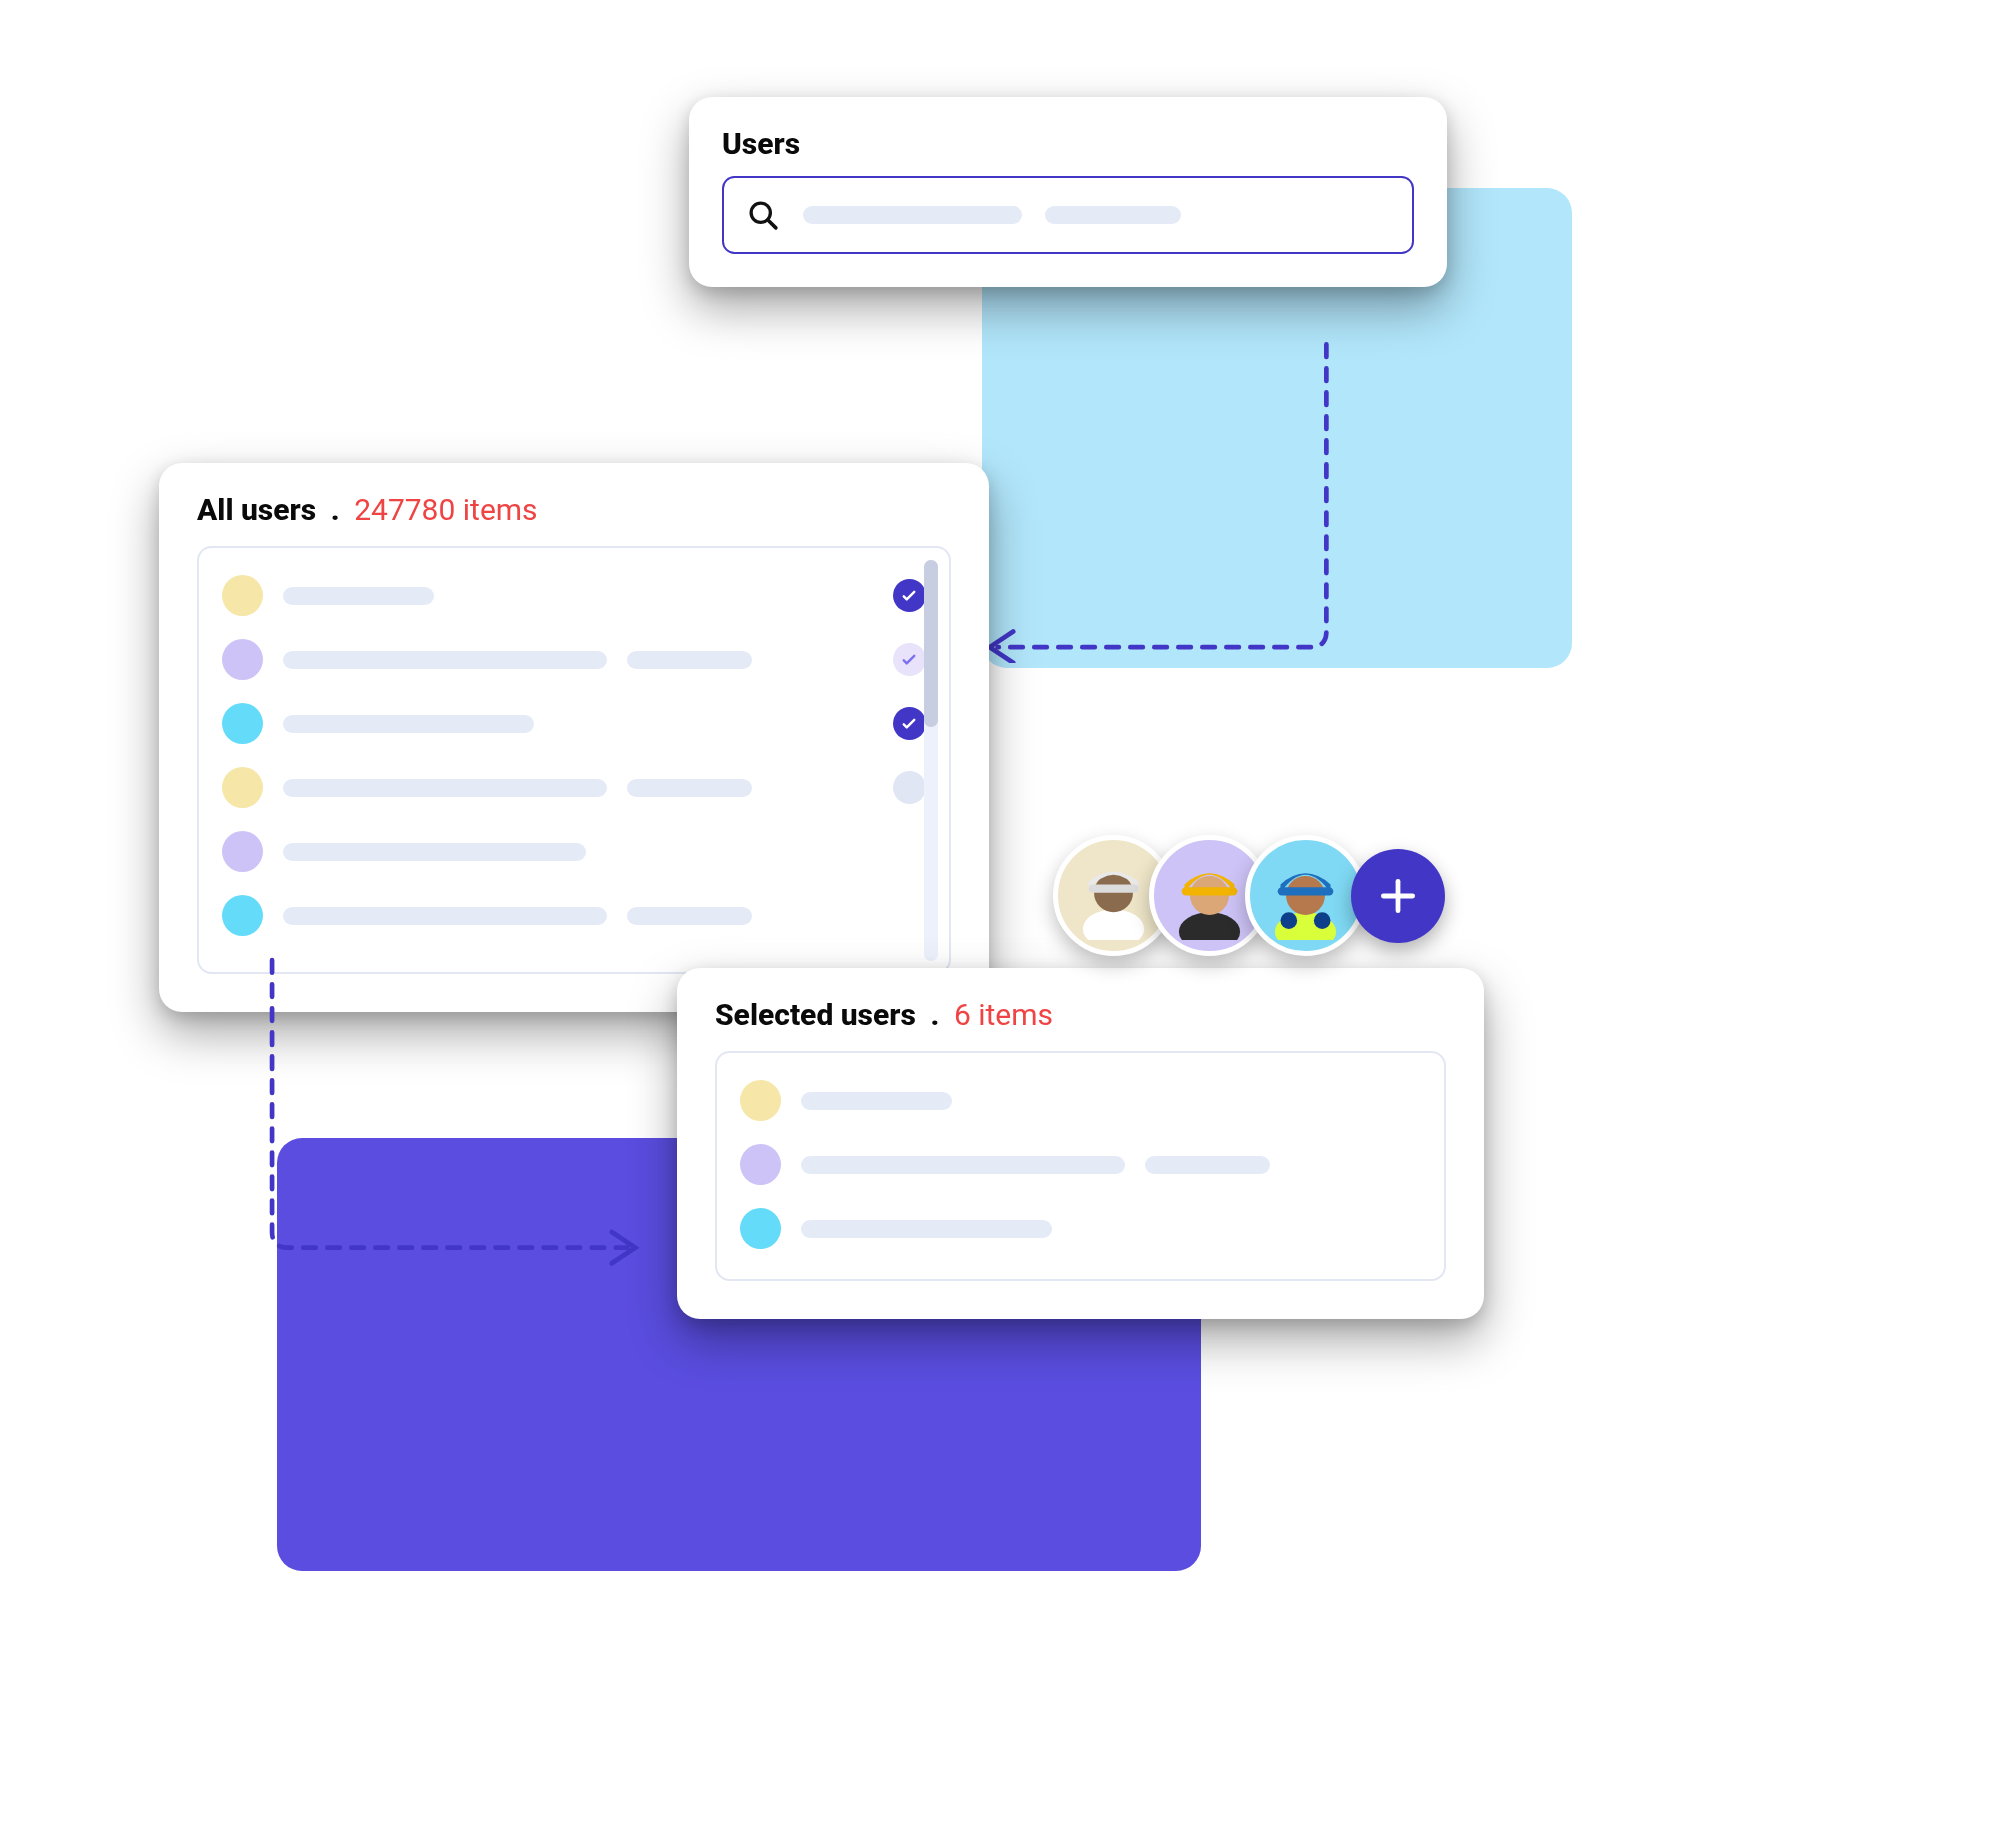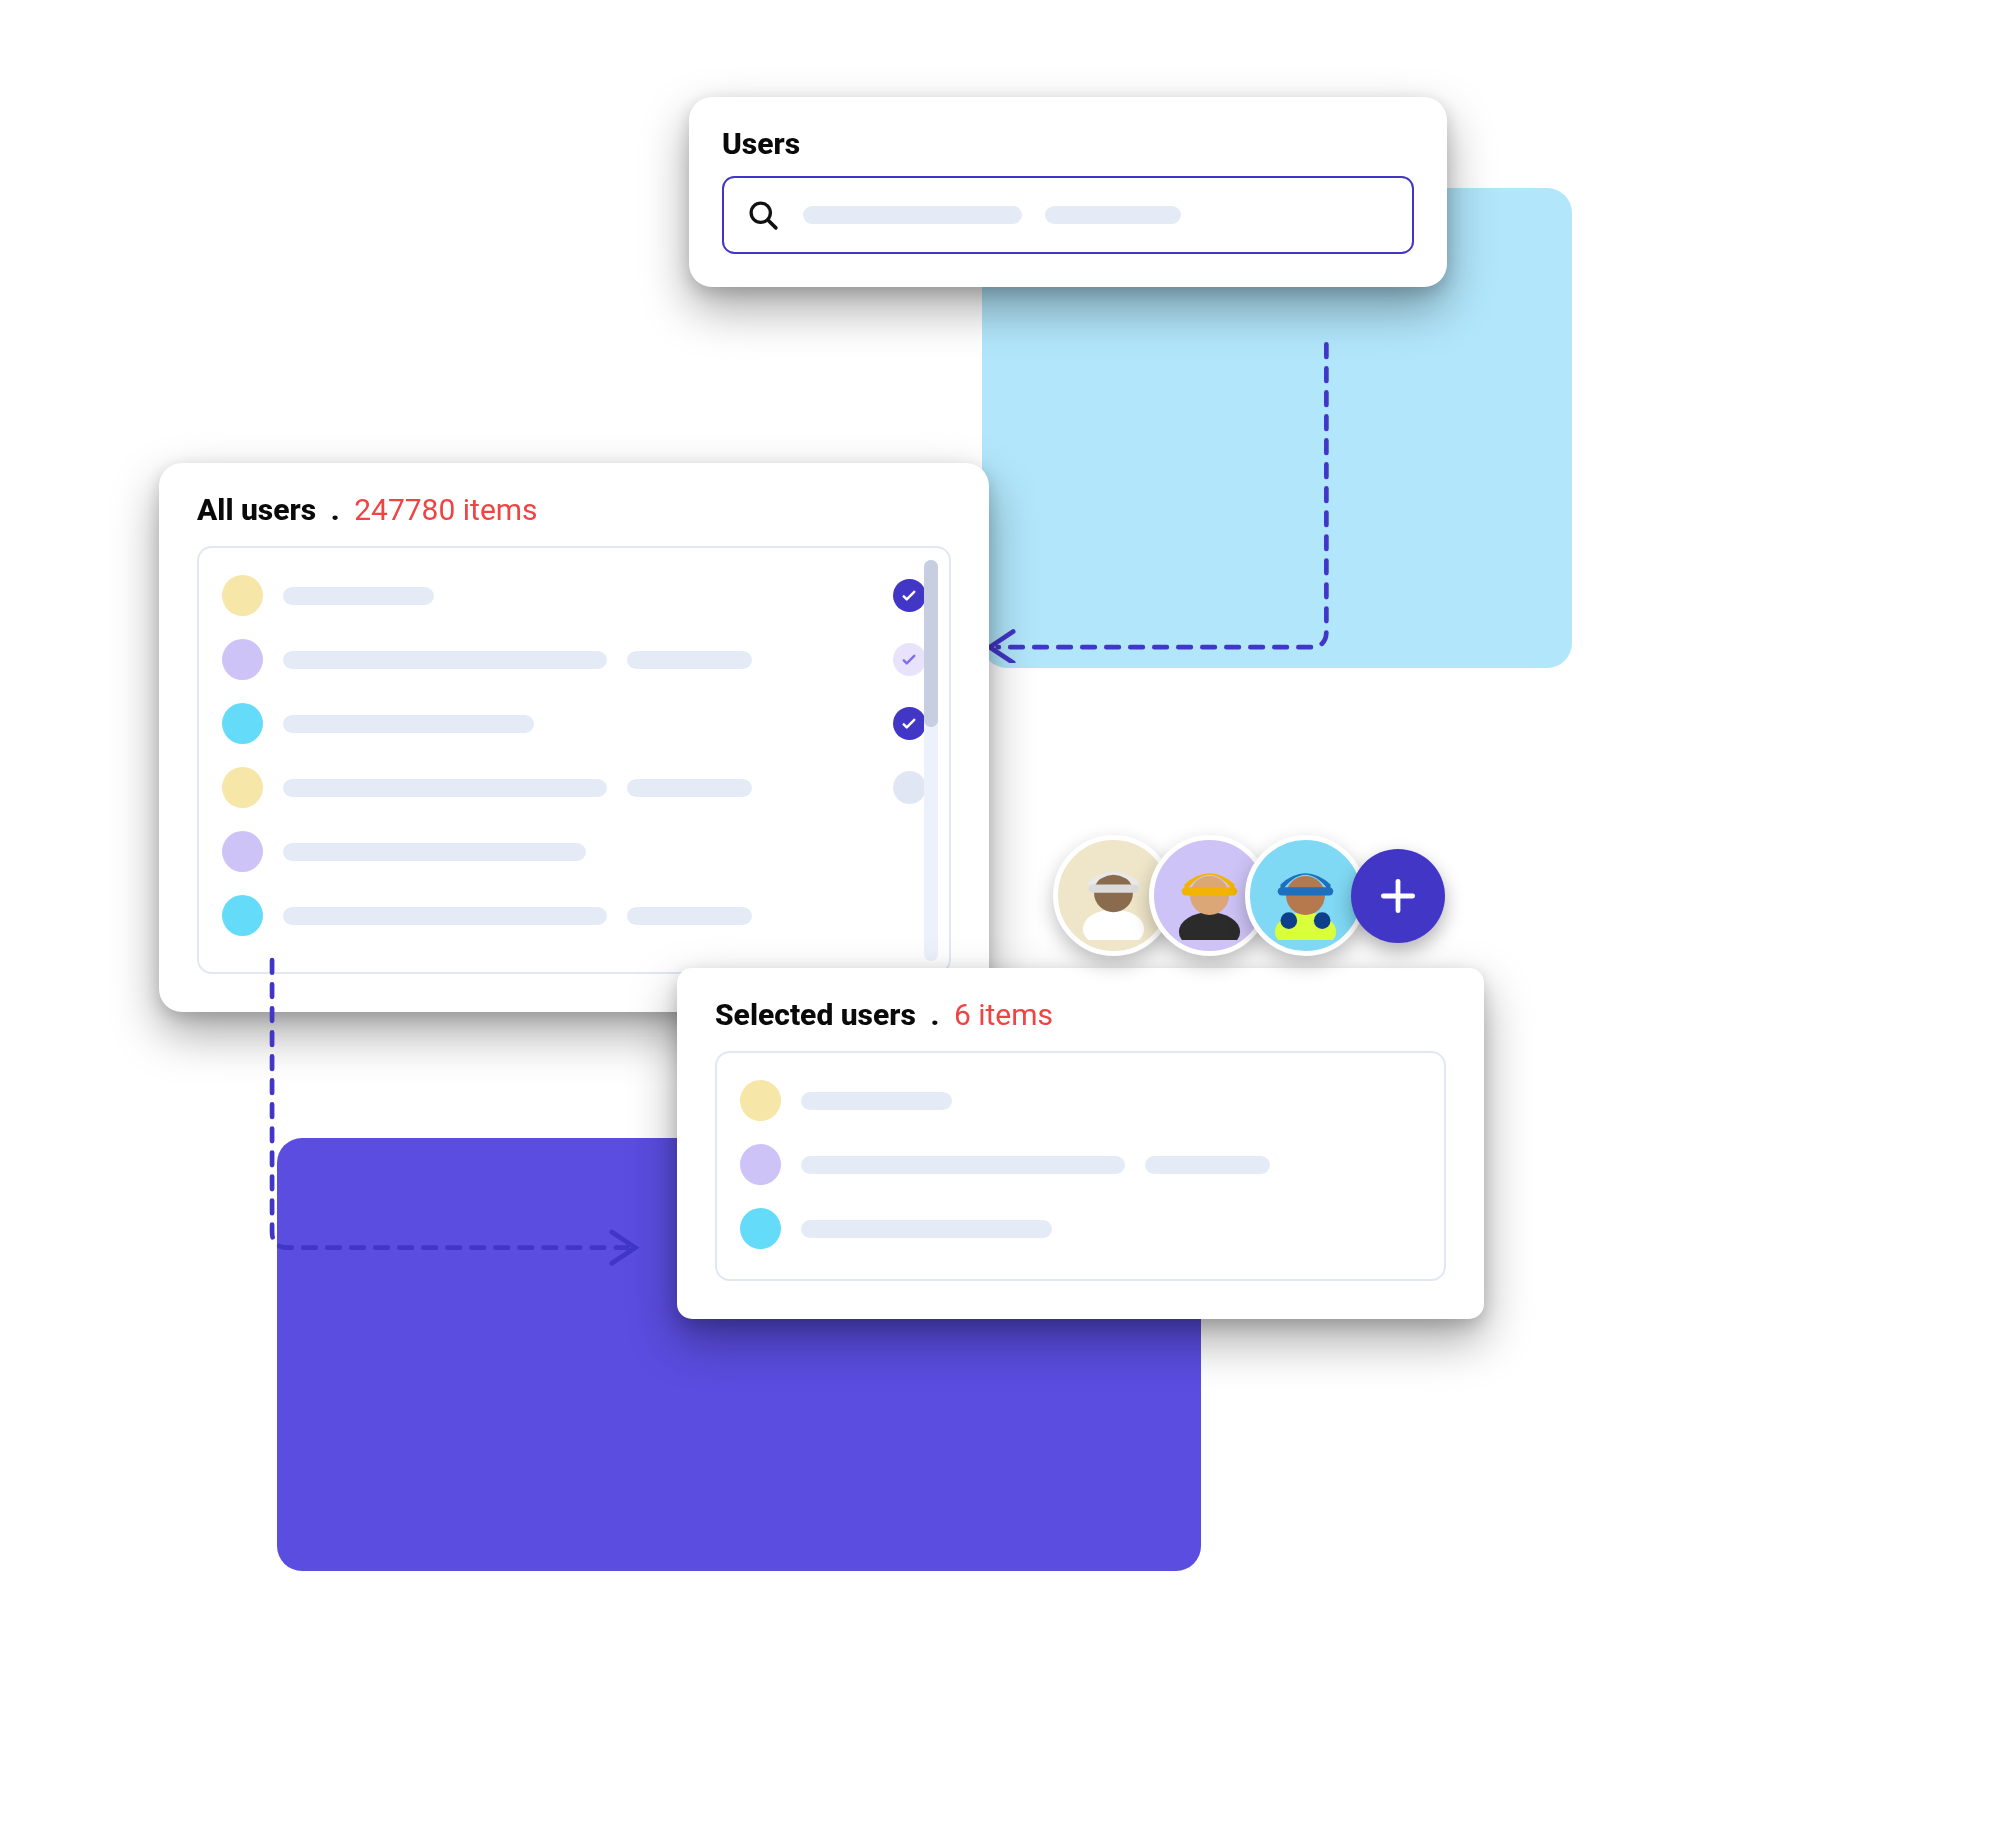--- a/index.html
+++ b/index.html
@@ -236,21 +236,21 @@
         <span class="ph-line" style="width:125px"></span>
       </div>
     </div>
   </div>
 
   <svg class="connector" style="left:178px; top:955px;" width="486" height="324" viewBox="0 0 930 620">
     <path d="M180 10 L180 530 Q180 560 210 560 L860 560"></path>
     <path class="arrow" d="M830 530 L875 560 L830 590"></path>
   </svg>
 
-  <div class="card" style="left:677px; top:968px; width:807px;border-radius:15px;">
+  <div class="card" style="left:677px; top:968px; width:807px;">
     <div class="card-head">
       <span class="card-title">Selected users</span>
       <span class="dot-sep">.</span>
       <span class="card-sub">6 items</span>
     </div>
     <div class="scrollbox" style="min-height:230px;">
       <div class="row">
         <span class="avatar-dot c-yellow"></span>
         <span class="ph-line" style="width:151px"></span>
       </div>

